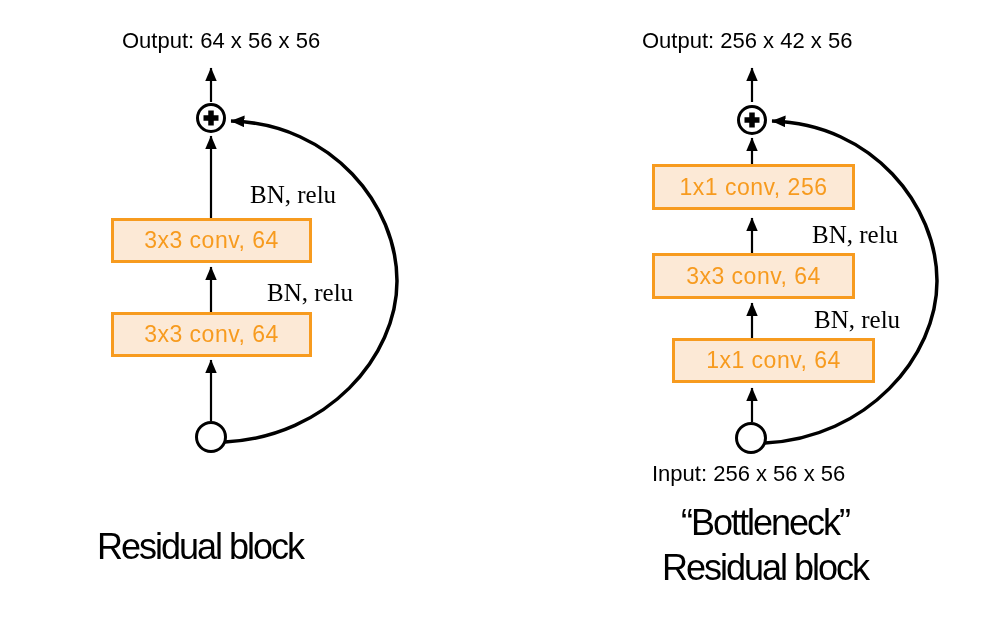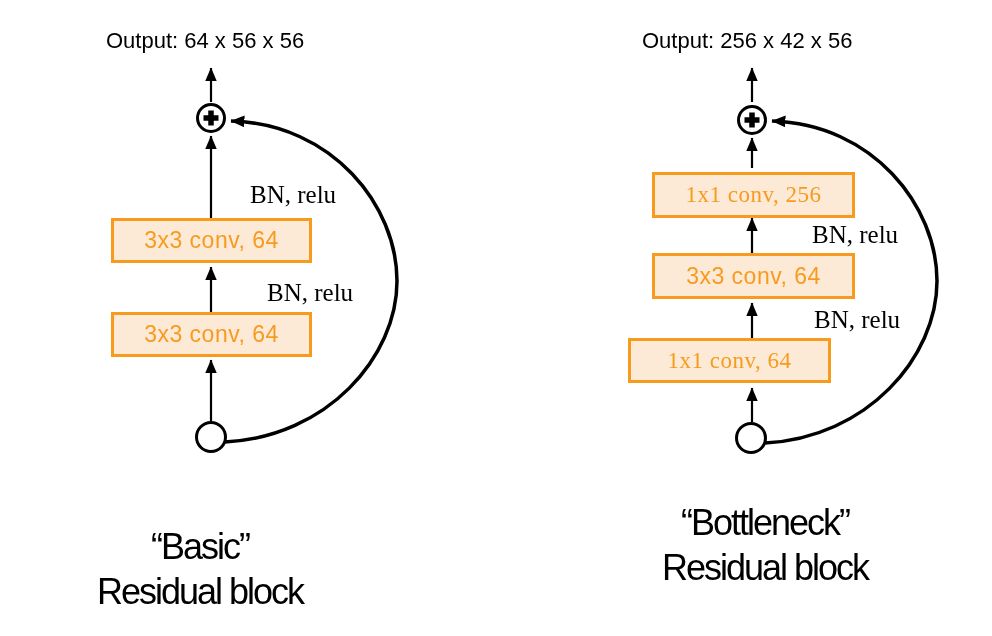--- a/index.html
+++ b/index.html
@@ -66,57 +66,57 @@
       <path d="M 752 253 L 752 218" stroke="#000000" stroke-width="2.2" fill="none" marker-end="url(#ah)"></path>
       <path d="M 752 338 L 752 303" stroke="#000000" stroke-width="2.2" fill="none" marker-end="url(#ah)"></path>
       <path d="M 752 422 L 752 388" stroke="#000000" stroke-width="2.2" fill="none" marker-end="url(#ah)"></path>
       <path d="M 765 443 C 867 438 937 357 937 281 C 937 206 873 124 772 121" stroke="#000000" stroke-width="3.5" fill="none" marker-end="url(#ah)"></path>
       <circle cx="752" cy="120" r="13.5" stroke="#000000" stroke-width="3" fill="#ffffff"></circle>
       <path d="M 744.5 120 H 759.5 M 752 112.5 V 127.5" stroke="#000000" stroke-width="5.5" fill="none"></path>
       <circle cx="751" cy="438" r="14.5" stroke="#000000" stroke-width="3" fill="#ffffff"></circle>
     </g>
   </svg>
 
-  <div class="abs io-label" style="left:106px; top:29px;">Output: 64 x 56 x 56</div>
+  <div class="abs io-label" style="left:122px; top:29px;">Output: 64 x 56 x 56</div>
 
   <div class="abs bn-label" style="left:250px; top:181px;">BN, relu</div>
 
   <div class="conv-box" style="left:111px; top:218px; width:201px; height:45px;">
     <span>3x3 conv, 64</span>
   </div>
 
   <div class="abs bn-label" style="left:267px; top:279px;">BN, relu</div>
 
   <div class="conv-box" style="left:111px; top:312px; width:201px; height:45px;">
     <span>3x3 conv, 64</span>
   </div>
 
 
   <div class="caption" style="left:45px; top:524px; width:310px;">
-    <div>“Basic”</div>
     <div>Residual block</div>
   </div>
 
   <div class="abs io-label" style="left:642px; top:29px;">Output: 256 x 42 x 56</div>
 
-  <div class="conv-box" style="left:652px; top:172px; width:203px; height:46px;font-family:Liberation Serif, serif;">
+  <div class="conv-box" style="left:652px; top:164px; width:203px; height:46px;">
     <span>1x1 conv, 256</span>
   </div>
 
   <div class="abs bn-label" style="left:812px; top:221px;">BN, relu</div>
 
   <div class="conv-box" style="left:652px; top:253px; width:203px; height:46px;">
     <span>3x3 conv, 64</span>
   </div>
 
   <div class="abs bn-label" style="left:814px; top:306px;">BN, relu</div>
 
-  <div class="conv-box" style="left:628px; top:338px; width:203px; height:45px;font-family:Liberation Serif, serif;">
+  <div class="conv-box" style="left:672px; top:338px; width:203px; height:45px;">
     <span>1x1 conv, 64</span>
   </div>
 
+  <div class="abs io-label" style="left:652px; top:462px;">Input: 256 x 56 x 56</div>
 
   <div class="caption" style="left:610px; top:500px; width:310px;">
     <div>“Bottleneck”</div>
     <div>Residual block</div>
   </div>
 
 </div>
 
 </body></html>

